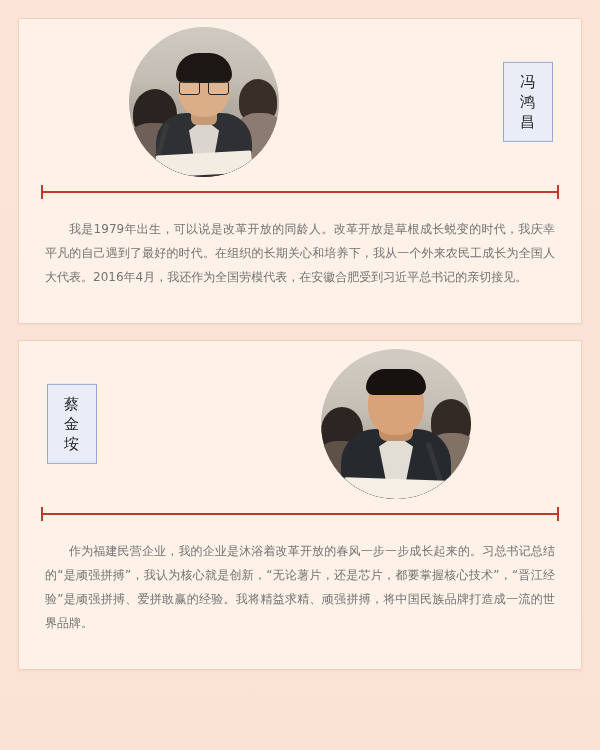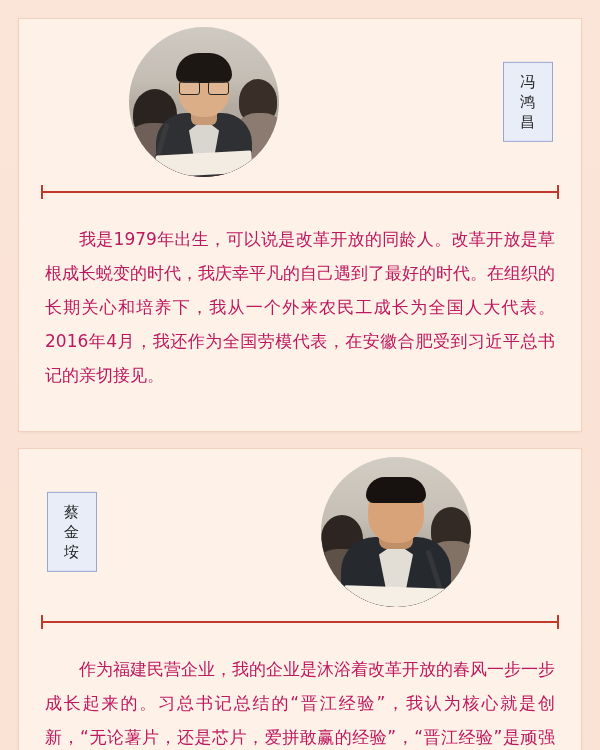--- a/index.html
+++ b/index.html
@@ -297,22 +297,22 @@
     position: absolute;
     top: 0px;
     width: 2px;
     height: 14px;
     background: #c0392b;
   }
   .divider .tick-left { left: 22px; }
   .divider .tick-right { right: 22px; }
   .body-text {
     padding: 8px 26px 22px 26px;
-    color: #be185d;
-    font-size: 17px;
+    color: #737373;
+    font-size: 12px;
     line-height: 2.0;
     text-align: justify;
     text-indent: 2em;
     font-family: "DejaVu Sans", "Liberation Sans", sans-serif;
   }
 </style>
 </head>
 <body>
 
 <div class="page">
@@ -370,16 +370,16 @@
         <div class="p2-hair"></div>
         <div class="p2-mic"></div>
         <div class="p2-papers"></div>
       </div>
     </div>
     <div class="divider">
       <span class="tick-left"></span>
       <span class="line"></span>
       <span class="tick-right"></span>
     </div>
-    <p class="body-text">作为福建民营企业，我的企业是沐浴着改革开放的春风一步一步成长起来的。习总书记总结的“晋江经验”，我认为核心就是创新，“无论薯片，还是芯片，爱拼敢赢的经验”，“晋江经验”是顽强拼搏、爱拼敢赢的经验。我将精益求精、顽强拼搏，将中国民族品牌打造成一流的世界品牌。</p>
+    <p class="body-text">作为福建民营企业，我的企业是沐浴着改革开放的春风一步一步成长起来的。习总书记总结的“是顽强拼搏”，我认为核心就是创新，“无论薯片，还是芯片，都要掌握核心技术”，“晋江经验”是顽强拼搏、爱拼敢赢的经验。我将精益求精、顽强拼搏，将中国民族品牌打造成一流的世界品牌。</p>
   </div>
 
 </div>
 
 </body></html>

